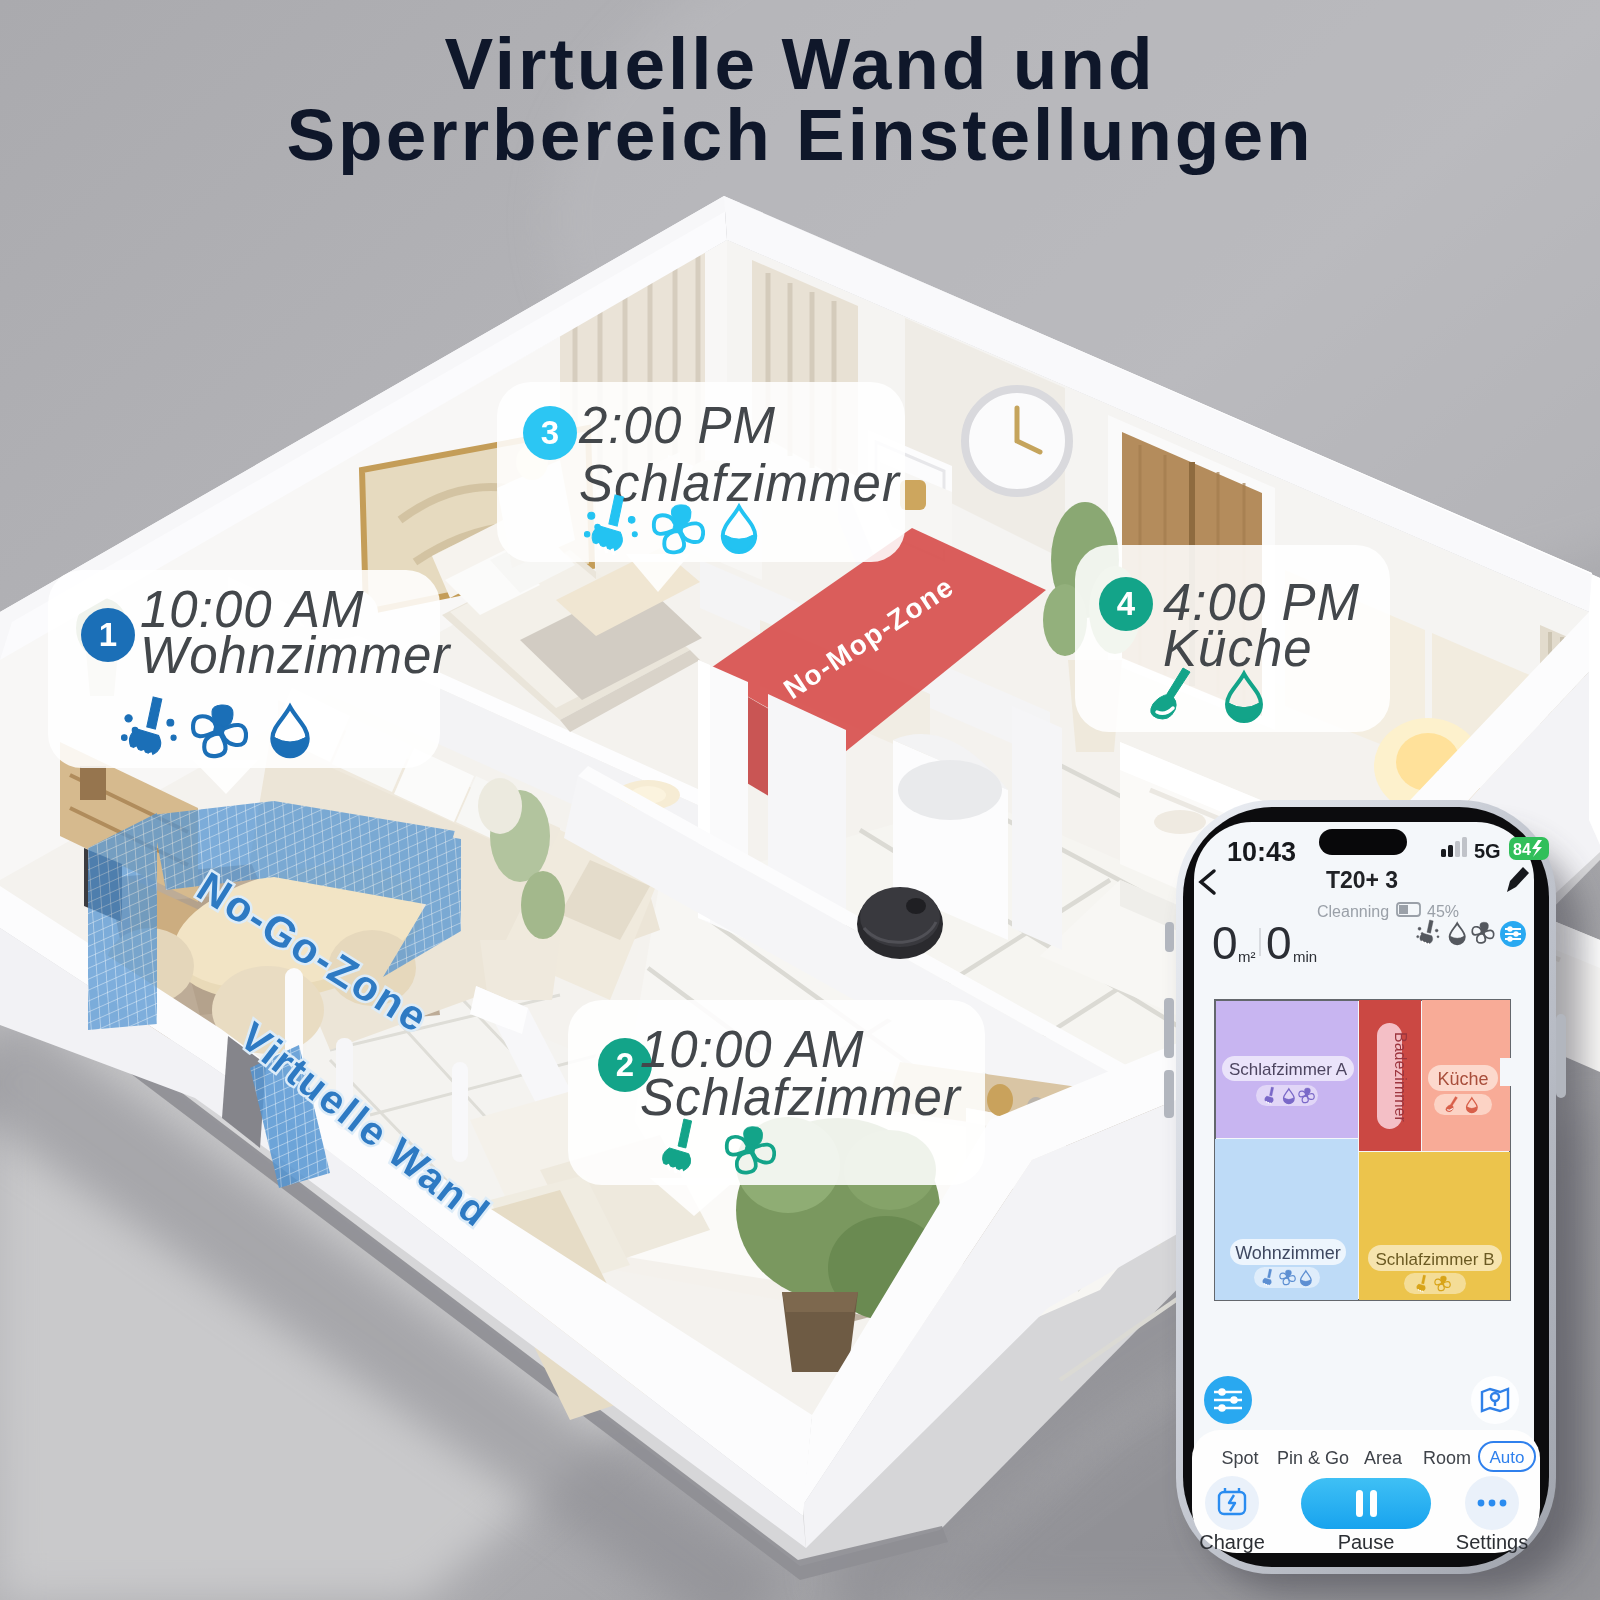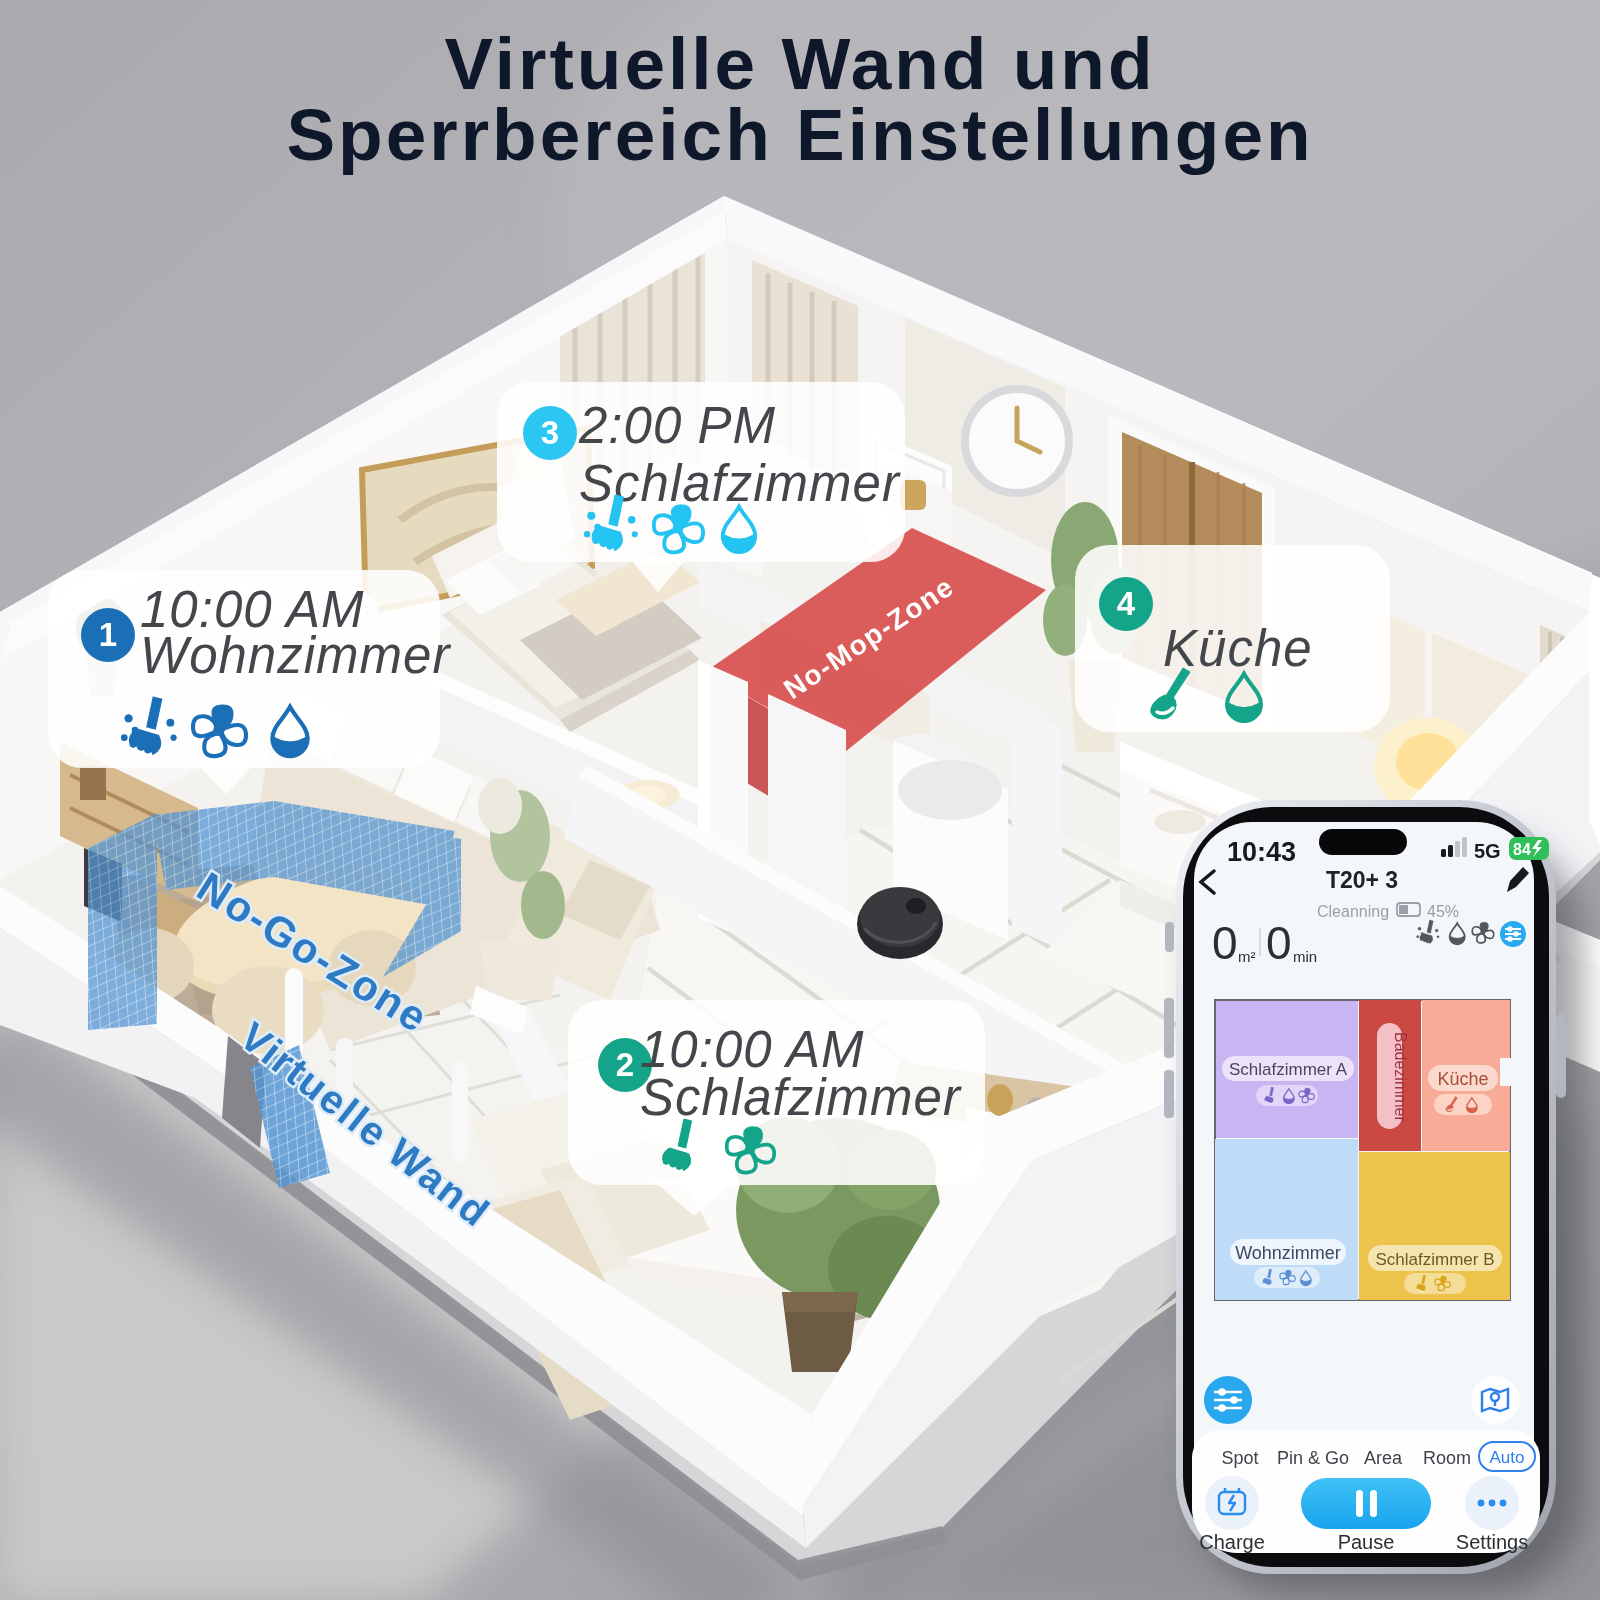--- a/index.html
+++ b/index.html
@@ -388,20 +388,21 @@
     <svg width="48" height="54" viewBox="0 0 56 58" fill="#23c3f2" stroke="#23c3f2" style="margin-left:10px">
           <use href="#drop"></use>
         </svg>
   </div>
 </div>
 
 <div class="callout" style="left:1075px;top:545px;width:315px;height:187px">
 
   <div class="num" style="left:24px;top:32px;background:#13a489">4</div>
 
+  <div class="ct" style="left:88px;top:28px">4:00 PM</div>
 
   <div class="ct" style="left:88px;top:74px">Küche</div>
 
   <div class="cicons" style="left:70px;top:120px">
     <svg width="56" height="60" viewBox="0 0 56 58" fill="#13a489" stroke="#13a489">
           <use href="#mop"></use>
         </svg>
     <svg width="50" height="56" viewBox="0 0 56 58" fill="#13a489" stroke="#13a489" style="margin-left:18px">
           <use href="#drop"></use>
         </svg>

